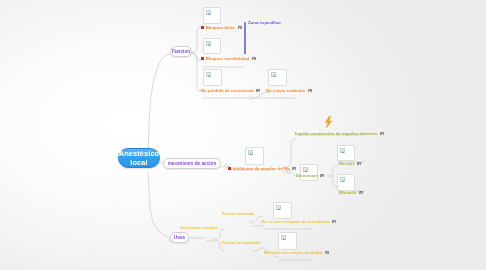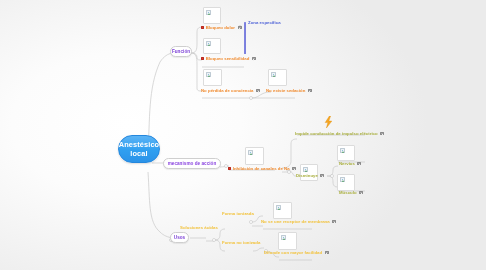--- a/index.html
+++ b/index.html
@@ -183,21 +183,21 @@
       <circle cx="226" cy="166" r="1.5"></circle>
       <circle cx="289" cy="172" r="1.5"></circle>
       <circle cx="332" cy="176" r="1.5"></circle>
       <circle cx="171" cy="240" r="1.5"></circle>
       <circle cx="214" cy="240" r="1.5"></circle>
       <circle cx="251" cy="222" r="1.5"></circle>
       <circle cx="266" cy="251" r="1.5"></circle>
     </g>
   </svg>
 
-  <div class="center-node" style="left:118px;top:135px;width:42px;height:28px;">
+  <div class="center-node" style="left:118px;top:148px;width:42px;height:20px;">
     <span>Anestésico local</span>
   </div>
 
   <div class="pill" style="left:170px;top:46px;width:22px;height:11px;">
     <span>Función</span>
   </div>
 
   <div class="imgbox" style="left:203px;top:7px;width:18px;height:17px;">
       <div class="ph"></div>
     </div>

